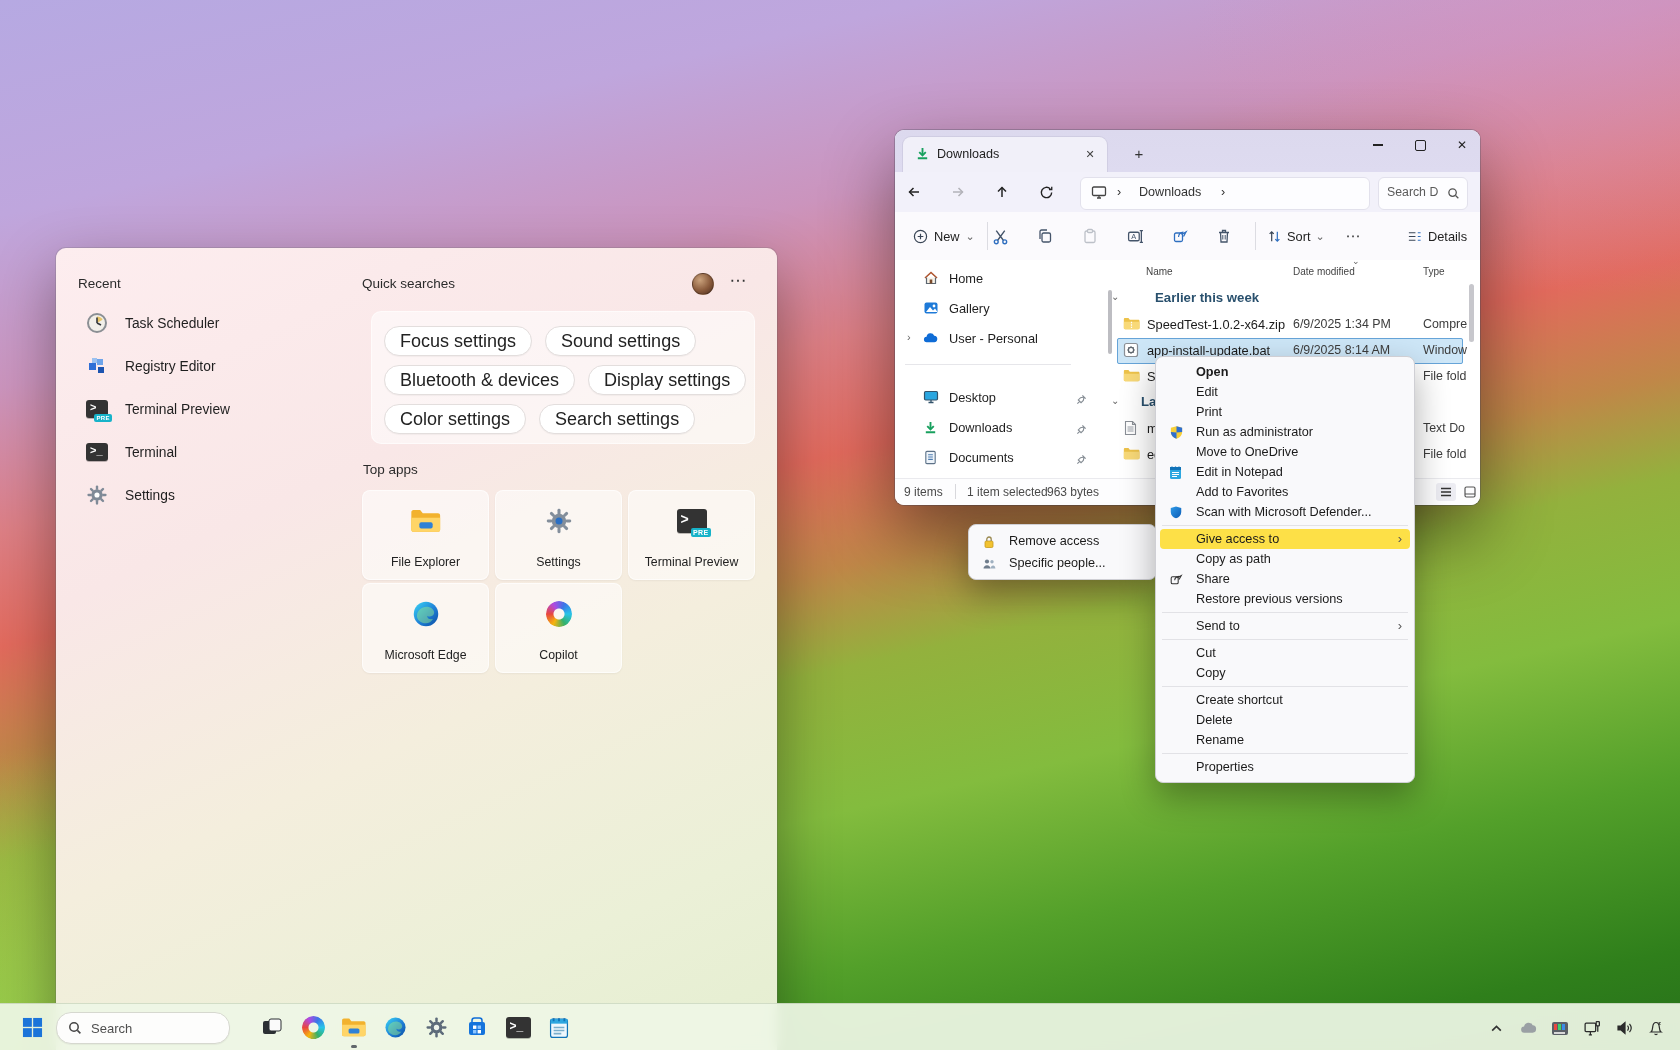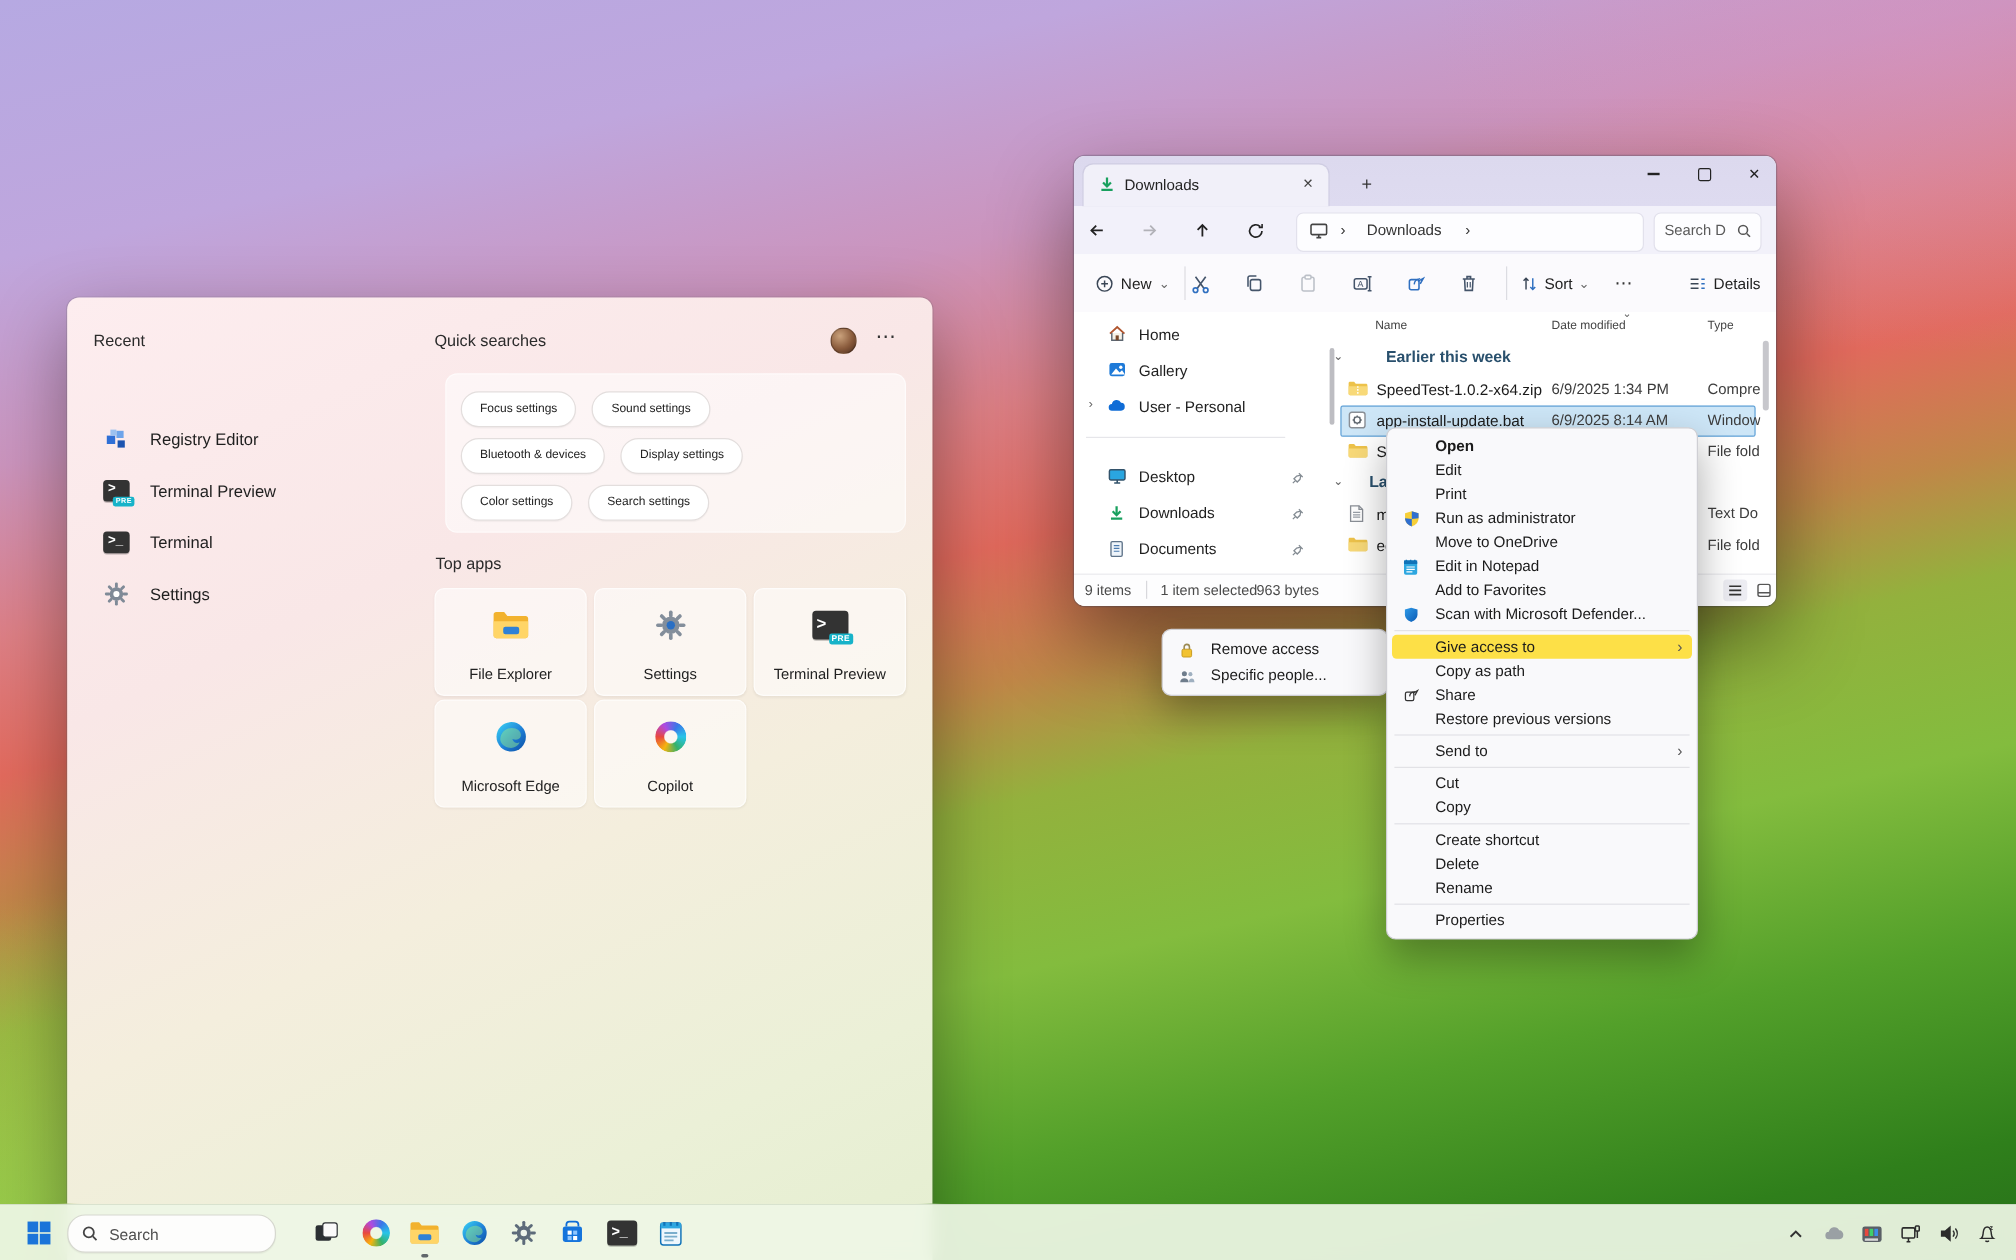--- a/index.html
+++ b/index.html
@@ -16,21 +16,21 @@
     background:linear-gradient(155deg,#fdedef 0%,#f9e7e7 30%,#f4eedd 55%,#ebf0d7 78%,#e3eecf 100%);
     box-shadow:0 24px 60px rgba(0,0,0,.38), 0 0 0 1px rgba(120,120,120,.25);}
   .sec-title{font-size:13.5px;color:#2b2b2b;}
   .recent-item{left:18px;width:270px;height:38px;border-radius:6px;display:flex;align-items:center;cursor:default;}
   .recent-item .ric{width:24px;height:24px;margin-left:11px;display:flex;align-items:center;justify-content:center;}
   .recent-item .rlb{margin-left:16px;font-size:13.8px;color:#1f1f1f;}
   .pillbox{left:315px;top:63px;width:382px;height:131px;border-radius:10px;background:rgba(255,255,255,.55);
     border:1px solid rgba(255,255,255,.6);padding:0;}
   .prow{position:absolute;left:12px;display:flex;gap:13px;}
   .pill{height:28px;line-height:28px;padding:0 15px;border-radius:15px;background:#fff;
-    border:1px solid #e3dedd;font-size:10px;color:#222;box-shadow:0 1px 1px rgba(0,0,0,.04);}
+    border:1px solid #e3dedd;font-size:18px;color:#222;box-shadow:0 1px 1px rgba(0,0,0,.04);}
   .tile{width:125px;height:88px;border-radius:8px;background:rgba(255,255,255,.55);
     border:1px solid rgba(255,255,255,.65);box-shadow:0 1px 2px rgba(0,0,0,.05);}
   .tile .tic{position:absolute;left:0;right:0;top:14px;height:32px;display:flex;align-items:center;justify-content:center;}
   .tile .tlb{position:absolute;left:4px;right:4px;bottom:10px;text-align:center;font-size:12.3px;color:#222;
     white-space:nowrap;overflow:hidden;}
   .avatar{left:636px;top:25px;width:20px;height:20px;border-radius:50%;
     background:radial-gradient(circle at 35% 30%,#caa27c 0%,#8a5b3c 55%,#4a2c1c 100%);border:1px solid rgba(0,0,0,.2);}
   .more-dots{left:668px;top:20px;width:28px;height:26px;text-align:center;font-size:17px;color:#333;line-height:26px;}
 
   
@@ -98,20 +98,31 @@
   .rundot{position:absolute;left:351px;top:41px;width:6px;height:3px;border-radius:2px;background:#61676b;}
 </style>
 </head>
 <body>
 
 <div class="screen">
 
   <div class="abs start">
     <div class="abs sec-title" style="left:22px;top:28px;">Recent</div>
 
+    <div class="abs recent-item" style="top:56px;">
+      <span class="ric">
+        <svg width="22" height="22" viewBox="0 0 22 22">
+            <circle cx="11" cy="11" r="9" fill="#f2efe9" stroke="#8b8f94" stroke-width="2"></circle>
+            <path d="M11 11 L11 4.5 A6.5 6.5 0 0 1 16.6 7.8 Z" fill="#e8c66a"></path>
+            <line x1="11" y1="11" x2="11" y2="5.5" stroke="#33373c" stroke-width="1.6"></line>
+            <line x1="11" y1="11" x2="15" y2="13" stroke="#33373c" stroke-width="1.6"></line>
+          </svg>
+      </span>
+      <span class="rlb">Task Scheduler</span>
+    </div>
     <div class="abs recent-item" style="top:99px;">
       <span class="ric">
         <svg width="22" height="22" viewBox="0 0 22 22">
             <rect x="3" y="8" width="7" height="7" fill="#2f6fd6"></rect>
             <rect x="11" y="4" width="6" height="6" fill="#6ea4ea"></rect>
             <rect x="12" y="12" width="6" height="6" fill="#1c54b0"></rect>
             <rect x="6" y="3" width="5" height="5" fill="#9cc1f0"></rect>
           </svg>
       </span>
       <span class="rlb">Registry Editor</span>

